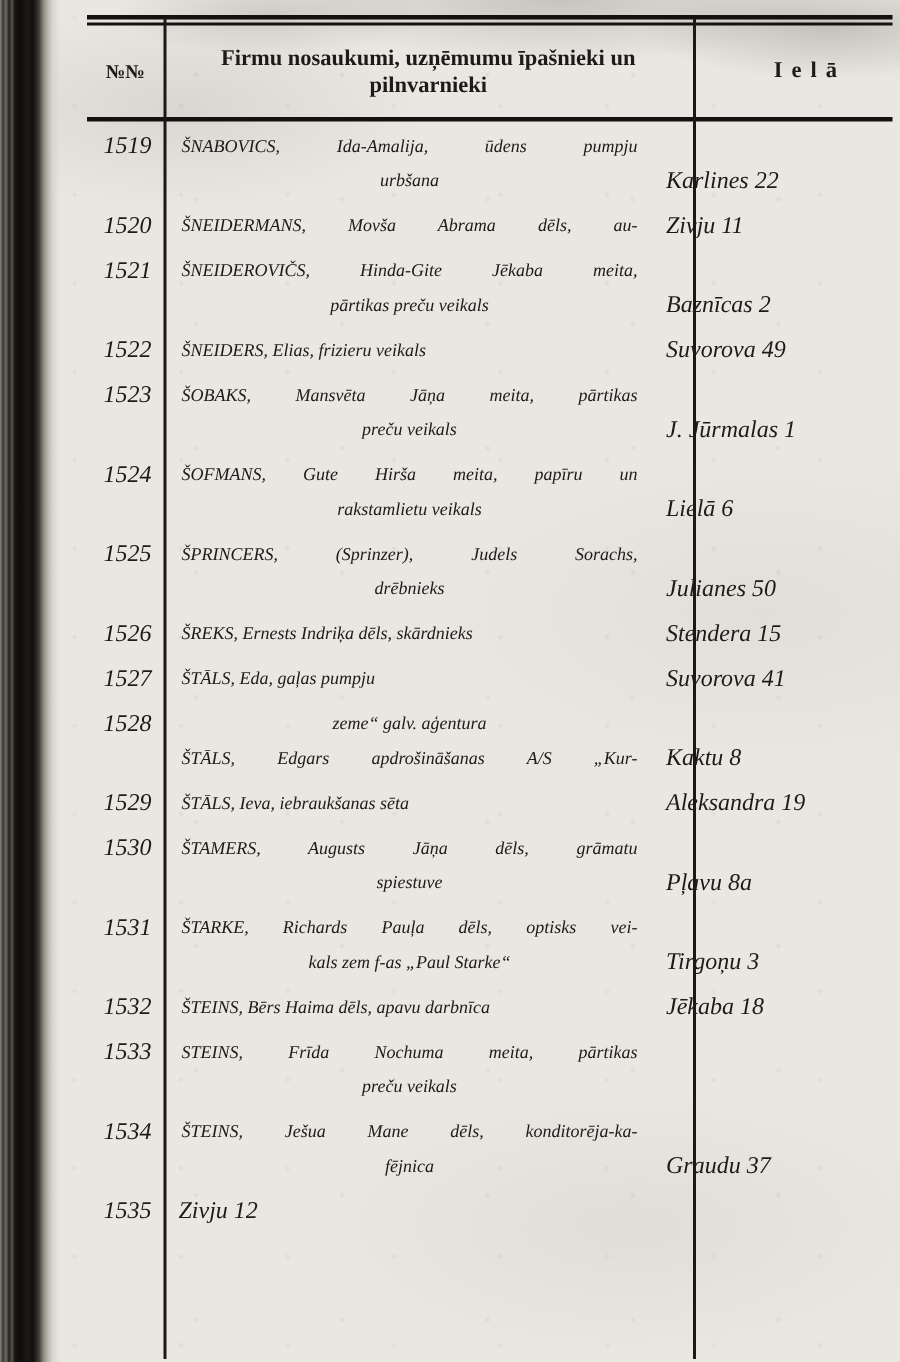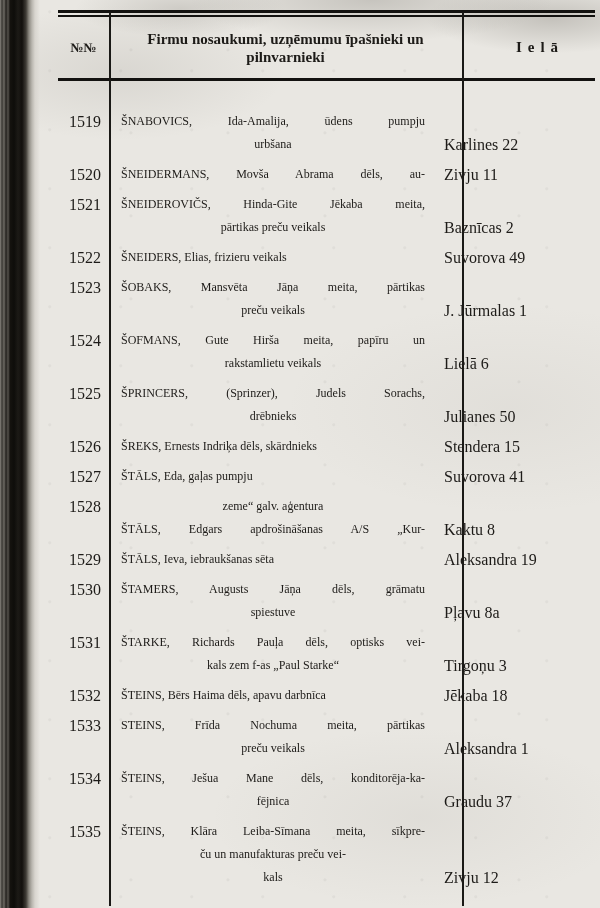--- a/index.html
+++ b/index.html
@@ -51,21 +51,21 @@
   }
   .h-no   { width:51px; text-align:center; font-weight:bold; font-size:13px; }
   .h-firm { width:353px; box-sizing:border-box; padding:0 26px; text-align:center;
             font-weight:bold; font-size:15px; line-height:18px; }
   .h-street { flex:1; text-align:center; font-weight:bold; font-size:15px;
               letter-spacing:6px; padding-left:23px; }
 
   
   .tbody {
     position:absolute; left:58px; right:5px; top:81px; bottom:0;
-    padding-top:29px; overflow:hidden;
+    padding-top:5px; overflow:hidden;font-style:italic;
   }
   .row { display:flex; margin-bottom:7px; }
   .cell-no {
     width:51px; box-sizing:border-box; align-self:flex-start;
     text-align:right; padding-right:8px;
     font-size:16px; line-height:23px;
   }
   .cell-firm {
     width:325px; box-sizing:border-box; padding:0 9px 0 12px;
     font-size:12px; line-height:23px;
@@ -218,35 +218,29 @@
         </div>
     <div class="cell-street">Jēkaba 18</div>
   </div>
 
   <div class="row">
     <div class="cell-no">1533</div>
     <div class="cell-firm">
           <div class="line first-justify">STEINS, Frīda Nochuma meita, pārtikas</div>
           <div class="line cont">preču veikals</div>
         </div>
-    <div class="cell-street">Aleksandra 1</div>
   </div>
 
   <div class="row">
     <div class="cell-no">1534</div>
     <div class="cell-firm">
           <div class="line first-justify">ŠTEINS, Ješua Mane dēls, konditorēja-ka-</div>
           <div class="line cont">fējnica</div>
         </div>
     <div class="cell-street">Graudu 37</div>
   </div>
 
   <div class="row">
     <div class="cell-no">1535</div>
-    <div class="cell-firm">
-          <div class="line first-justify">ŠTEINS, Klāra Leiba-Sīmana meita, sīkpre-</div>
-          <div class="line cont">ču un manufakturas preču vei-</div>
-          <div class="line cont">kals</div>
-        </div>
     <div class="cell-street">Zivju 12</div>
   </div>
 </div>
 </div>
 
 </body></html>

